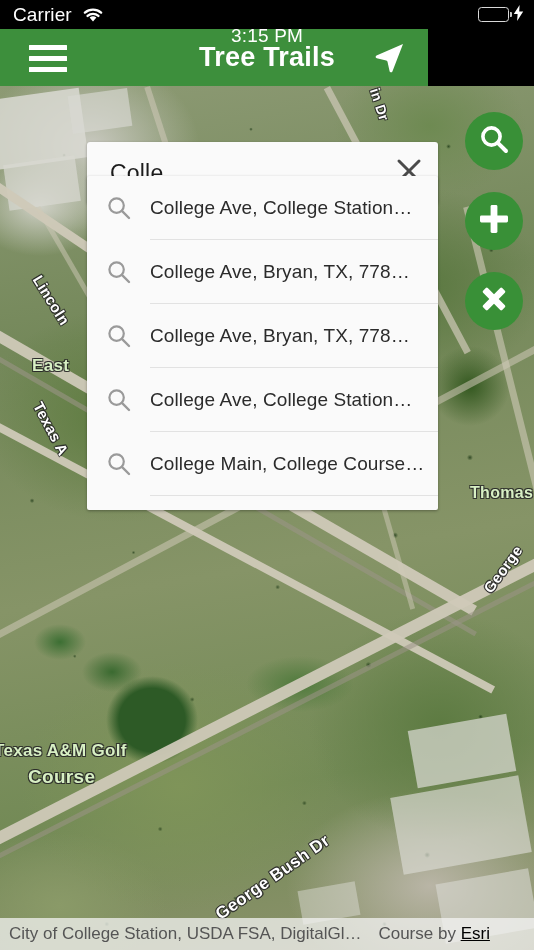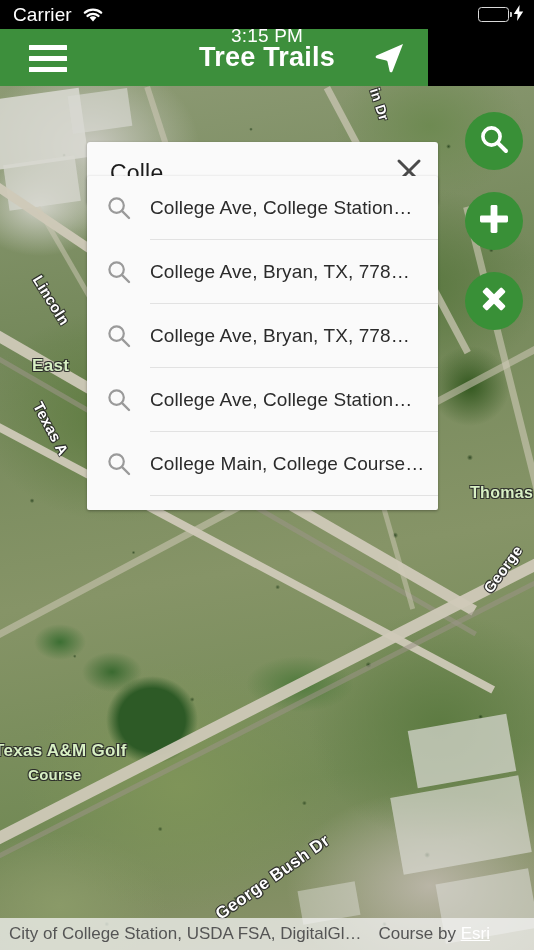--- a/index.html
+++ b/index.html
@@ -277,21 +277,21 @@
     display: flex; align-items: center;
     z-index: 45;
     font-size: 17px;
     color: #555555;
     letter-spacing: 0;
   }
   #attr-source { padding-left: 9px; white-space: nowrap; }
   #attr-powered { padding-left: 17px; white-space: nowrap; }
   #attr-esri {
     text-decoration: underline;
-    color: #ffffff;
+    color: #000000;
     cursor: pointer;
   }
 </style>
 </head>
 <body>
 
 <div id="phone">
 
   <div id="status-bar">
     <div id="status-left">
@@ -357,21 +357,21 @@
     <div class="road" style="left:470px; top:120px; width:420px; height:7px;  transform:rotate(76deg); opacity:.6;"></div>
     <div class="road" style="left:150px; top:0px;   width:180px; height:6px;  transform:rotate(72deg); opacity:.55;"></div>
     <div class="road" style="left:40px;  top:120px; width:180px; height:5px;  transform:rotate(60deg); opacity:.5;"></div>
     <div class="road" style="left:360px; top:330px; width:200px; height:5px;  transform:rotate(74deg); opacity:.5;"></div>
 
     <div class="maplabel" style="left:44px;  top:186px; transform:rotate(58deg); transform-origin:0 0;">Lincoln</div>
     <div class="maplabel park" style="left:32px;  top:270px; font-size:17px;">East</div>
     <div class="maplabel" style="left:45px;  top:313px; transform:rotate(62deg); transform-origin:0 0;">Texas A</div>
     <div class="maplabel park" style="left:470px; top:398px; font-size:16px;">Thomas P</div>
     <div class="maplabel park" style="left:-6px;  top:655px; font-size:17px;">Texas A&amp;M Golf</div>
-    <div class="maplabel park" style="left:28px;  top:680px; font-size:15px;">Course</div>
+    <div class="maplabel park" style="left:28px;  top:680px; font-size:19px;">Course</div>
     <div class="maplabel" style="left:480px; top:500px; transform:rotate(-54deg); transform-origin:0 0;">George</div>
     <div class="maplabel" style="left:212px; top:822px; transform:rotate(-35deg); transform-origin:0 0; font-size:17px;">George Bush Dr</div>
     <div class="maplabel" style="left:382px; top:0px;  transform:rotate(72deg); transform-origin:0 0; font-size:14px;">in Dr</div>
 
     <div class="fab" id="fab-search" style="background: rgb(57, 144, 55);">
       <span>
         <svg width="32" height="32" viewBox="0 0 32 32">
           <circle cx="13.5" cy="13.5" r="8.6" fill="none" stroke="#fff" stroke-width="3.6"></circle>
           <line x1="19.8" y1="19.8" x2="28" y2="28" stroke="#fff" stroke-width="4" stroke-linecap="round"></line>
         </svg>

